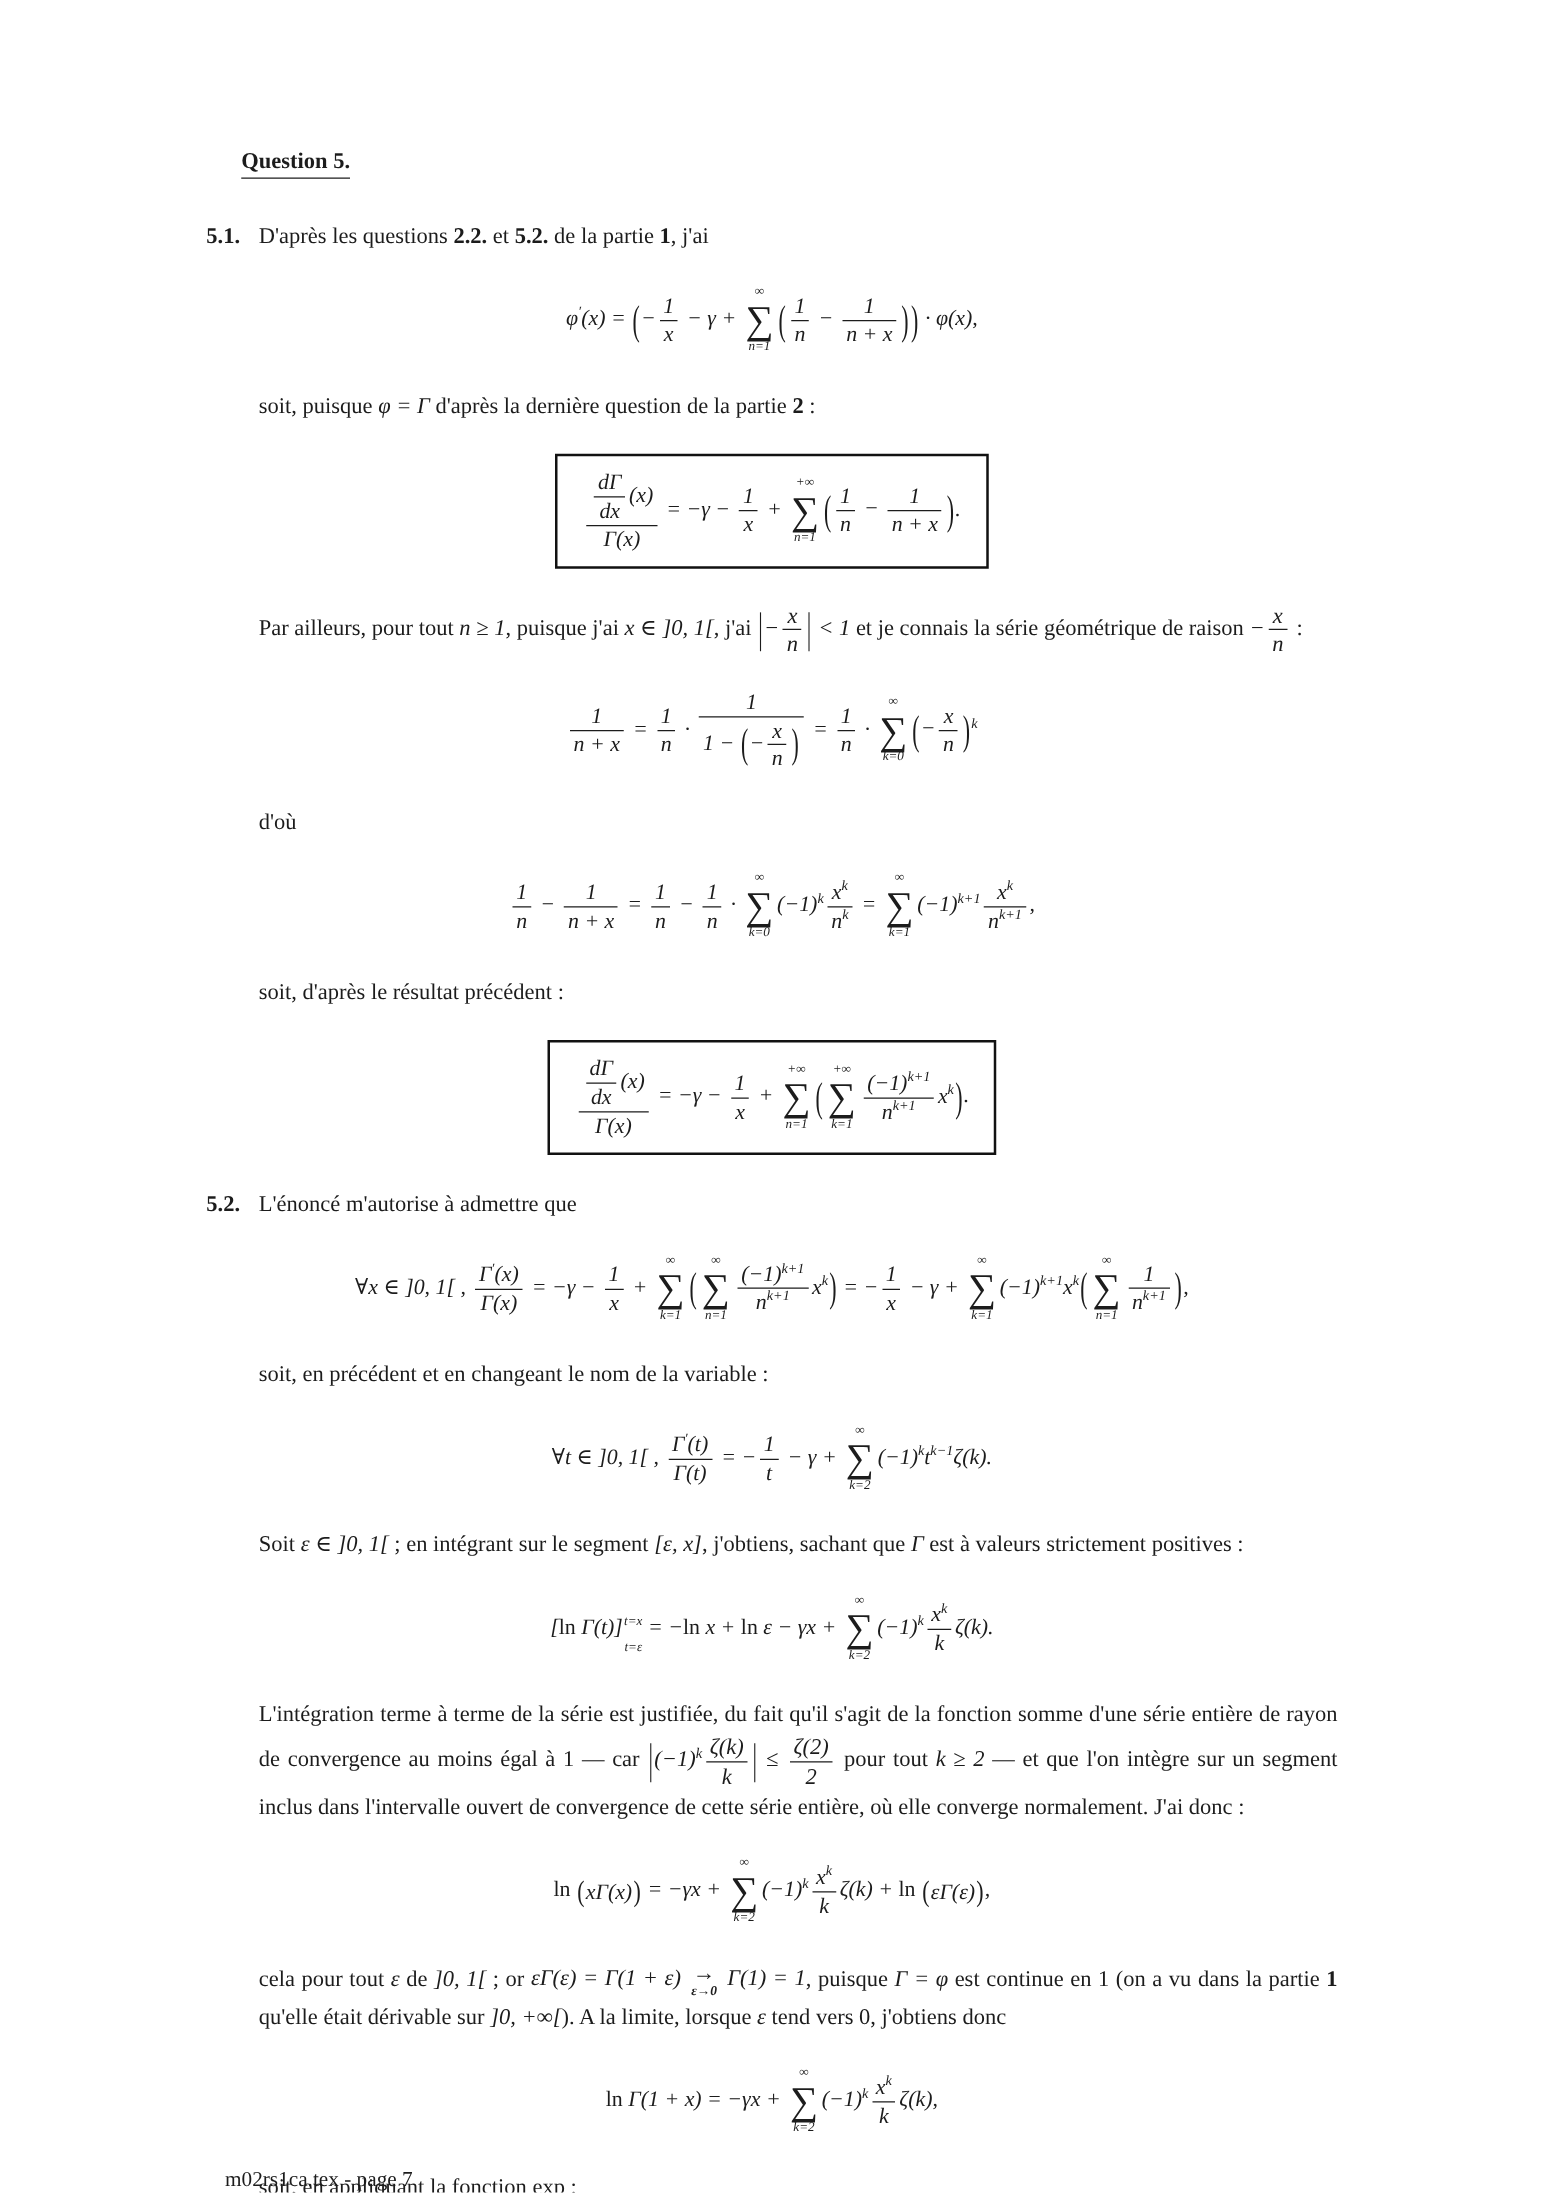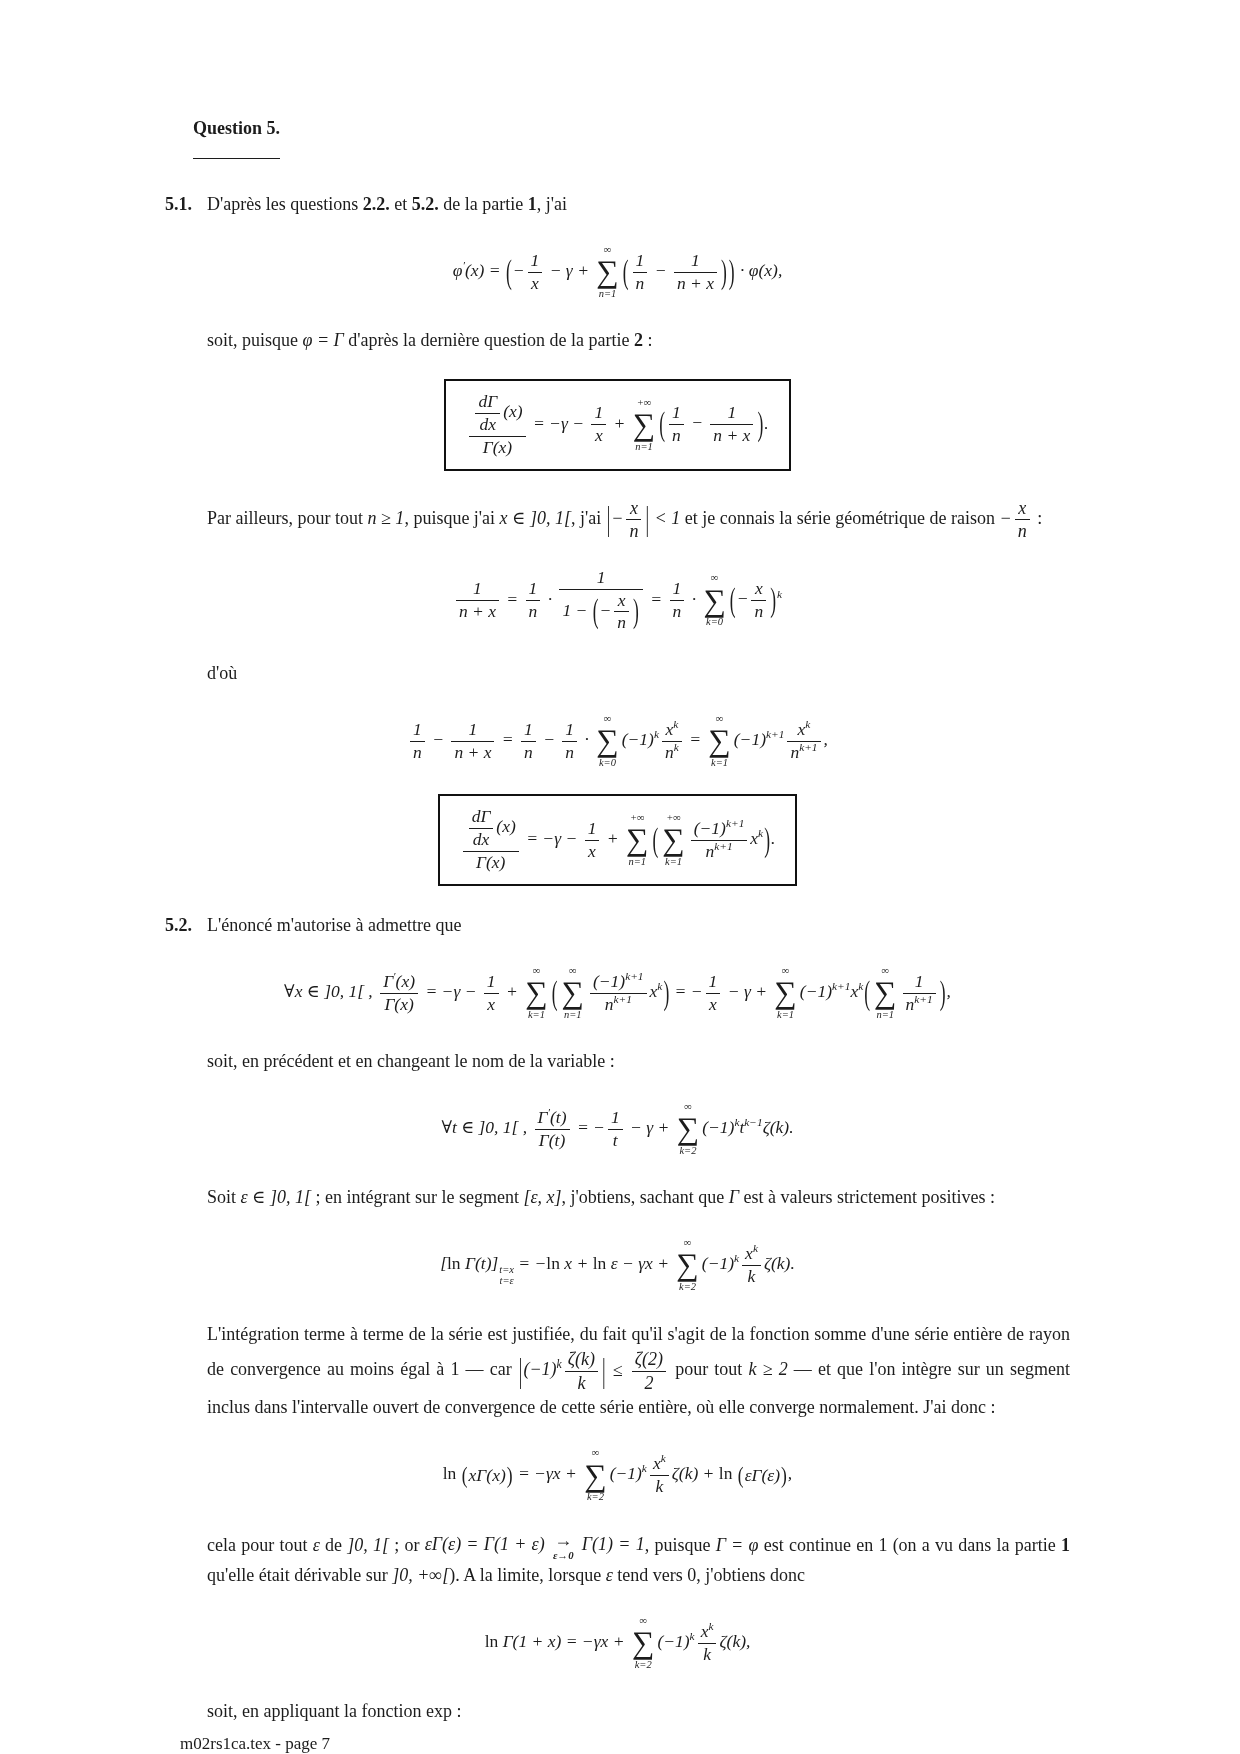--- a/index.html
+++ b/index.html
@@ -4,41 +4,41 @@
 <style>
   html,body{margin:0;padding:0;}
   body{
     width:1240px;height:1754px;overflow:hidden;background:#ffffff;color:#1c1c1c;
     font-family:"Liberation Serif","DejaVu Serif","DejaVu Sans",serif;
     font-size:18px;position:relative;
   }
   .doc{padding:118px 170px 0 165px;}
   .doc-title{
     display:inline-block;font-weight:bold;font-size:19px;margin:0 0 6px 28px;
-    border-bottom:1.7px solid currentColor;padding-bottom:19px;
+    border-bottom:1.7px solid currentColor;padding-bottom:3px;
   }
   .para{margin:26px 0 16px 42px;position:relative;line-height:1.55;text-align:justify;}
   .sec-label{position:absolute;left:-42px;top:0;font-weight:bold;}
   .display{text-align:center;margin:24px 0;font-size:17.5px;}
   .display .math{white-space:nowrap;}
   .boxed{display:inline-block;border:2px solid #111;padding:10px 20px;}
   .math{font-style:italic;}
   .inline-math{white-space:nowrap;}
   .rm,.opsym,.stretchy{font-style:normal;}
   .frac{display:inline-flex;flex-direction:column;vertical-align:middle;text-align:center;margin:0 3px;line-height:1.25;}
   .fnum{display:block;border-bottom:1.4px solid currentColor;padding:0 3px;}
   .fden{display:block;padding:0 3px;}
   .bigop{display:inline-flex;flex-direction:column;align-items:center;vertical-align:middle;margin:0 3px;line-height:1;}
   .opsym{font-size:1.8em;line-height:.95;}
   .oplim{font-size:.6em;line-height:1.35;}
   .group{display:inline-flex;align-items:center;vertical-align:middle;}
   .gc{display:inline-block;}
   .stretchy{display:inline-block;transform-origin:center;padding:0 1px;}
   sup,sub{font-size:.65em;line-height:0;}
-  .supsub{display:inline-flex;flex-direction:column;justify-content:flex-end;vertical-align:middle;font-size:.6em;line-height:1.1;height:3.1em;margin-left:1px;margin-top:10px;}
+  .supsub{display:inline-flex;flex-direction:column;justify-content:space-between;vertical-align:middle;font-size:.6em;line-height:1.1;height:3.1em;margin-left:1px;margin-top:10px;}
   .underop{display:inline-flex;flex-direction:column;align-items:center;vertical-align:middle;line-height:1;margin:0 3px;}
   .ubelow{font-size:.6em;line-height:1.25;font-weight:bold;}
   .footer{
     font-family:Liberation Serif, serif;font-style:normal;
     font-size:17px;position:absolute;left:180px;top:1734px;
   }
 </style>
 </head>
 <body>
 
@@ -146,21 +146,21 @@
           </span>(−1)<sup>k</sup><span class="frac">
             <span class="fnum">x<sup>k</sup></span>
             <span class="fden">n<sup>k</sup></span>
           </span> = <span class="bigop">
             <span class="oplim">∞</span>
             <span class="opsym">∑</span>
             <span class="oplim">k=1</span>
           </span>(−1)<sup>k+1</sup><span class="frac">
             <span class="fnum">x<sup>k</sup></span>
             <span class="fden">n<sup>k+1</sup></span>
-          </span>,</span></div><div class="display"><span class="math boxed"><span class="frac">
+          </span>,</span></div><p class="para">soit, d'après le résultat précédent :</p><div class="display"><span class="math boxed"><span class="frac">
             <span class="fnum"><span class="frac">
                 <span class="fnum">dΓ</span>
                 <span class="fden">dx</span>
               </span>(x)</span>
             <span class="fden">Γ(x)</span>
           </span> = −γ − <span class="frac">
             <span class="fnum">1</span>
             <span class="fden">x</span>
           </span> + <span class="bigop">
             <span class="oplim">+∞</span>

